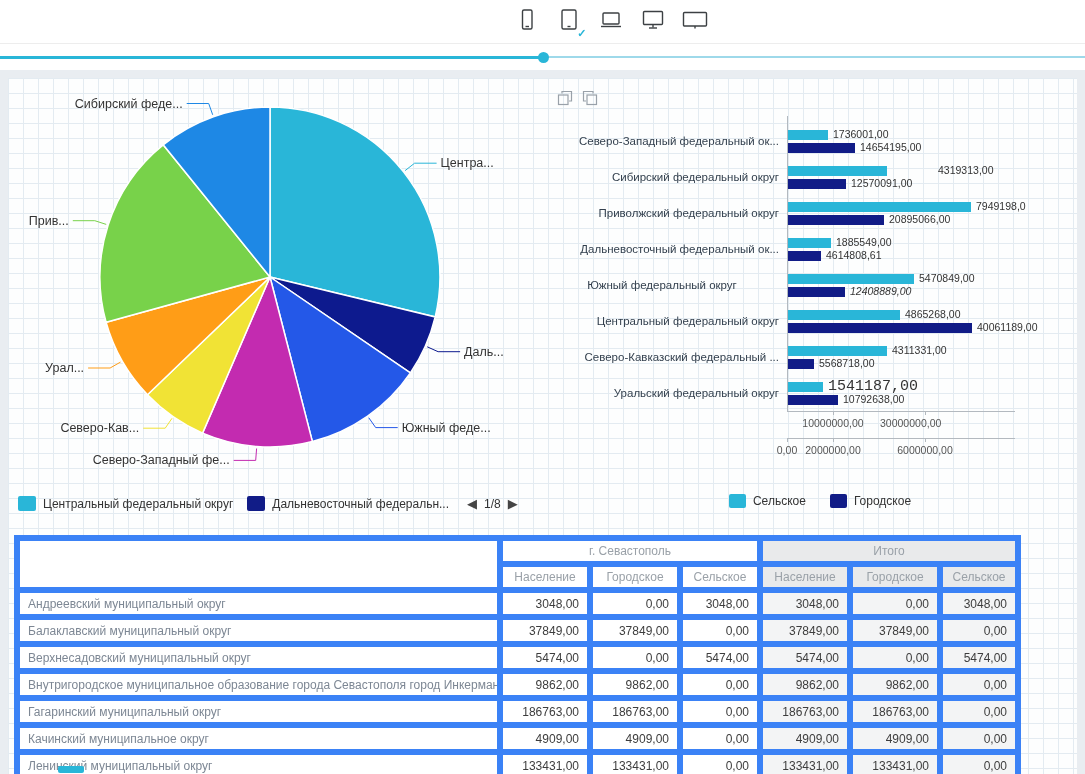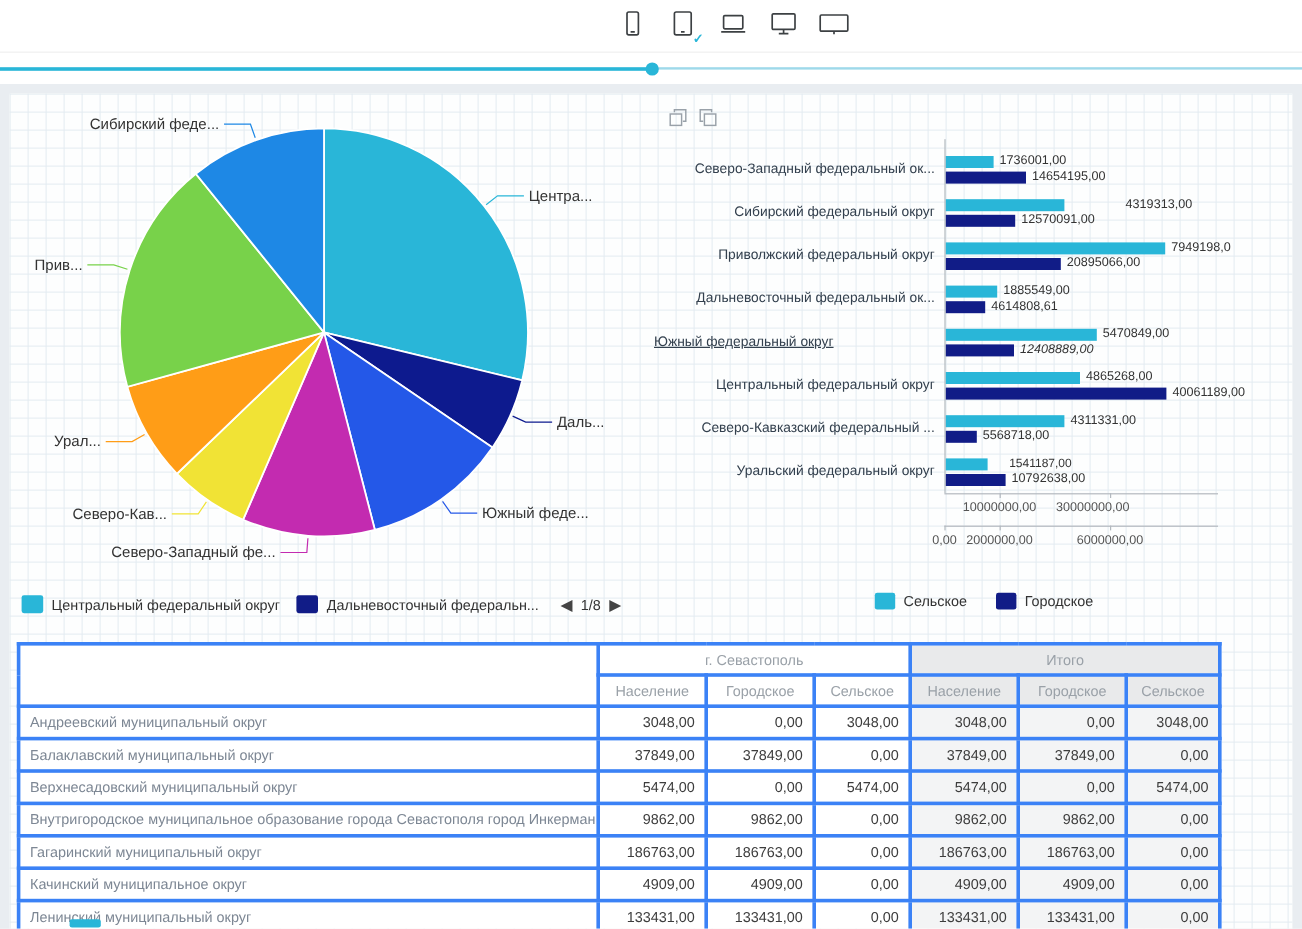--- a/index.html
+++ b/index.html
@@ -62,21 +62,21 @@
     display:flex; justify-content:center; gap:24px; font-size:12px; color:#333;
   }
   .bar-legend .swatch { width:17px; height:14px; }
   
   .table-widget { left:6px; top:457px; width:1001px; background:#fff; }
   table.data-grid {
     border-collapse:collapse; table-layout:fixed; width:1001px;
     font-size:12px; background:#fff;
   }
   .data-grid th, .data-grid td {
-    border:3px solid #3b82f6; height:27px; padding:0 8px;
+    border:6px solid #3b82f6; height:27px; padding:0 8px;
     overflow:hidden; white-space:nowrap;
   }
   .data-grid th { font-weight:normal; color:#9aa1a8; text-align:center; height:26px; }
   .data-grid th.grp-itogo, .data-grid th.sub-itogo { background:#e9eaeb; }
   .data-grid td.name { color:#7d8794; text-align:left; }
   .data-grid td.num { text-align:right; color:#3d3d3d; }
   .data-grid td.itogo { background:#f3f4f5; }
   .hscroll-thumb {
     position:absolute; left:50px; top:688px; width:26px; height:7px;
     background:#29b6d8; border-radius:2px; cursor:pointer;
@@ -215,38 +215,38 @@
           <div style="position: absolute; left: 0px; top: 107px; width: 234px; height: 36px; line-height: 36px; text-align: right; font-size: 11.5px; color: rgb(51, 64, 78); white-space: nowrap; overflow: hidden;">Приволжский федеральный округ</div>
           <div style="position: absolute; left: 243px; top: 114px; width: 183px; height: 10px; background: rgb(41, 182, 216);"></div>
           <div style="position: absolute; left: 431px; top: 113px; height: 11px; line-height: 11px; font-size: 10.5px; color: rgb(51, 51, 51); white-space: nowrap;">7949198,0</div>
           <div style="position: absolute; left: 243px; top: 127px; width: 96px; height: 10px; background: rgb(17, 28, 135);"></div>
           <div style="position: absolute; left: 344px; top: 126px; height: 11px; line-height: 11px; font-size: 10.5px; color: rgb(51, 51, 51); white-space: nowrap;">20895066,00</div>
           <div style="position: absolute; left: 0px; top: 143px; width: 234px; height: 36px; line-height: 36px; text-align: right; font-size: 11.5px; color: rgb(51, 64, 78); white-space: nowrap; overflow: hidden;">Дальневосточный федеральный ок...</div>
           <div style="position: absolute; left: 243px; top: 150px; width: 43px; height: 10px; background: rgb(41, 182, 216);"></div>
           <div style="position: absolute; left: 291px; top: 149px; height: 11px; line-height: 11px; font-size: 10.5px; color: rgb(51, 51, 51); white-space: nowrap;">1885549,00</div>
           <div style="position: absolute; left: 243px; top: 163px; width: 33px; height: 10px; background: rgb(17, 28, 135);"></div>
           <div style="position: absolute; left: 281px; top: 162px; height: 11px; line-height: 11px; font-size: 10.5px; color: rgb(51, 51, 51); white-space: nowrap;">4614808,61</div>
-          <div style="position: absolute; left: 0px; top: 179px; width: 234px; height: 36px; line-height: 36px; text-align: left; font-size: 11.5px; color: rgb(51, 64, 78); white-space: nowrap; overflow: hidden; text-decoration: underline;">Южный федеральный округ</div>
+          <div style="position: absolute; left: 0px; top: 179px; width: 234px; height: 36px; line-height: 36px; text-align: center; font-size: 11.5px; color: rgb(51, 64, 78); white-space: nowrap; overflow: hidden;">Южный федеральный округ</div>
           <div style="position: absolute; left: 243px; top: 186px; width: 126px; height: 10px; background: rgb(41, 182, 216);"></div>
           <div style="position: absolute; left: 374px; top: 185px; height: 11px; line-height: 11px; font-size: 10.5px; color: rgb(51, 51, 51); white-space: nowrap;">5470849,00</div>
           <div style="position: absolute; left: 243px; top: 199px; width: 57px; height: 10px; background: rgb(17, 28, 135);"></div>
           <div style="position: absolute; left: 305px; top: 198px; height: 11px; line-height: 11px; font-size: 10.5px; color: rgb(51, 51, 51); white-space: nowrap; font-style: italic;">12408889,00</div>
           <div style="position: absolute; left: 0px; top: 215px; width: 234px; height: 36px; line-height: 36px; text-align: right; font-size: 11.5px; color: rgb(51, 64, 78); white-space: nowrap; overflow: hidden;">Центральный федеральный округ</div>
           <div style="position: absolute; left: 243px; top: 222px; width: 112px; height: 10px; background: rgb(41, 182, 216);"></div>
           <div style="position: absolute; left: 360px; top: 221px; height: 11px; line-height: 11px; font-size: 10.5px; color: rgb(51, 51, 51); white-space: nowrap;">4865268,00</div>
           <div style="position: absolute; left: 243px; top: 235px; width: 184px; height: 10px; background: rgb(17, 28, 135);"></div>
           <div style="position: absolute; left: 432px; top: 234px; height: 11px; line-height: 11px; font-size: 10.5px; color: rgb(51, 51, 51); white-space: nowrap;">40061189,00</div>
           <div style="position: absolute; left: 0px; top: 251px; width: 234px; height: 36px; line-height: 36px; text-align: right; font-size: 11.5px; color: rgb(51, 64, 78); white-space: nowrap; overflow: hidden;">Северо-Кавказский федеральный ...</div>
           <div style="position: absolute; left: 243px; top: 258px; width: 99px; height: 10px; background: rgb(41, 182, 216);"></div>
           <div style="position: absolute; left: 347px; top: 257px; height: 11px; line-height: 11px; font-size: 10.5px; color: rgb(51, 51, 51); white-space: nowrap;">4311331,00</div>
           <div style="position: absolute; left: 243px; top: 271px; width: 26px; height: 10px; background: rgb(17, 28, 135);"></div>
           <div style="position: absolute; left: 274px; top: 270px; height: 11px; line-height: 11px; font-size: 10.5px; color: rgb(51, 51, 51); white-space: nowrap;">5568718,00</div>
           <div style="position: absolute; left: 0px; top: 287px; width: 234px; height: 36px; line-height: 36px; text-align: right; font-size: 11.5px; color: rgb(51, 64, 78); white-space: nowrap; overflow: hidden;">Уральский федеральный округ</div>
           <div style="position: absolute; left: 243px; top: 294px; width: 35px; height: 10px; background: rgb(41, 182, 216);"></div>
-          <div style="position: absolute; left: 296px; top: 293px; height: 11px; line-height: 11px; font-size: 10px; color: rgb(51, 51, 51); white-space: nowrap;">1541187,00</div>
+          <div style="position: absolute; left: 283px; top: 293px; height: 11px; line-height: 11px; font-size: 15px; color: rgb(51, 51, 51); white-space: nowrap; font-family: Liberation Mono, monospace;">1541187,00</div>
           <div style="position: absolute; left: 243px; top: 307px; width: 50px; height: 10px; background: rgb(17, 28, 135);"></div>
           <div style="position: absolute; left: 298px; top: 306px; height: 11px; line-height: 11px; font-size: 10.5px; color: rgb(51, 51, 51); white-space: nowrap;">10792638,00</div>
           <div style="position: absolute; left: 242px; top: 28px; width: 1px; height: 295px; background: rgb(179, 185, 191);"></div>
           <div style="position: absolute; left: 242px; top: 323px; width: 228px; height: 1px; background: rgb(179, 185, 191);"></div>
           <div style="position: absolute; left: 288px; top: 323px; width: 1px; height: 4px; background: rgb(179, 185, 191);"></div>
           <div style="position: absolute; left: 243px; top: 329px; width: 90px; text-align: center; font-size: 10.5px; color: rgb(85, 85, 85);">10000000,00</div>
           <div style="position: absolute; left: 380px; top: 323px; width: 1px; height: 4px; background: rgb(179, 185, 191);"></div>
           <div style="position: absolute; left: 335px; top: 329px; width: 90px; text-align: left; font-size: 10.5px; color: rgb(85, 85, 85);">30000000,00</div>
           <div style="position: absolute; left: 242px; top: 350px; width: 228px; height: 1px; background: rgb(179, 185, 191);"></div>
           <div style="position: absolute; left: 242px; top: 350px; width: 1px; height: 4px; background: rgb(179, 185, 191);"></div>

